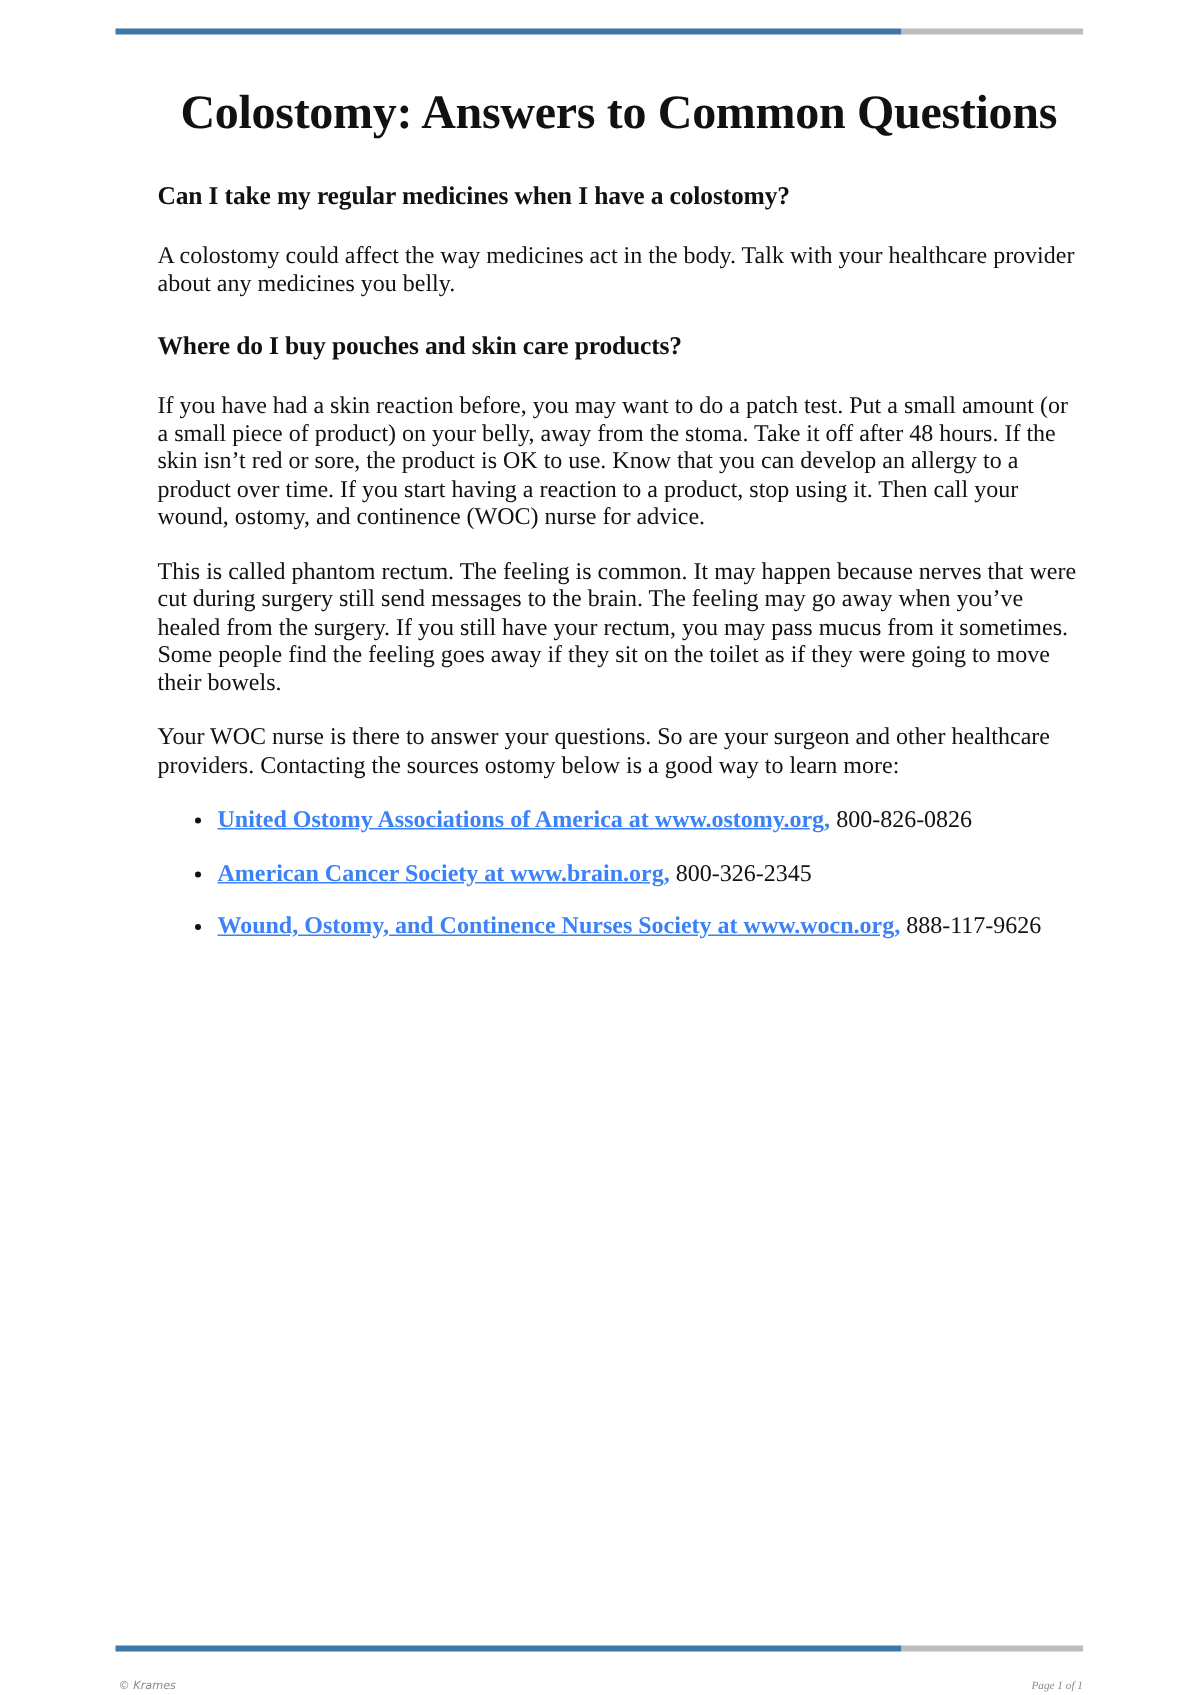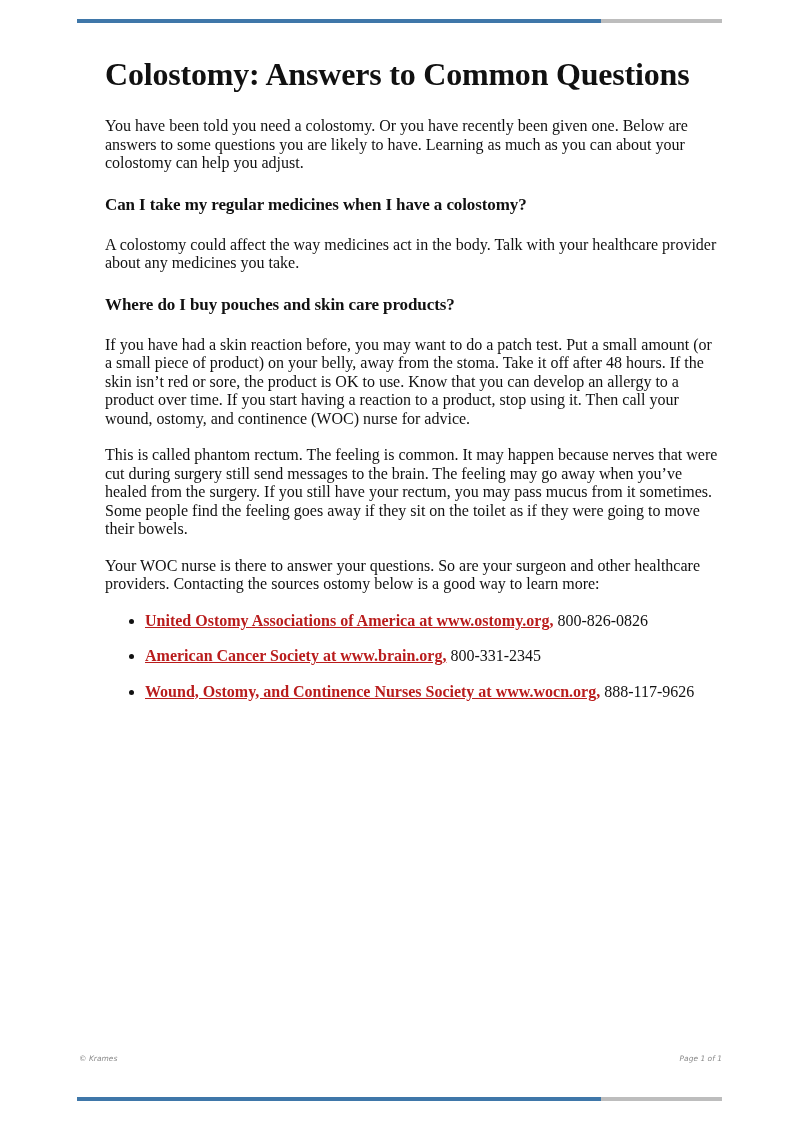--- a/index.html
+++ b/index.html
@@ -32,20 +32,21 @@
     left: 105px;
     top: 56px;
     width: 615px;
   }
   h1 {
     font-size: 32px;
     font-weight: bold;
     line-height: 37px;
     margin: 0 0 24px 0;
     letter-spacing: -0.2px;
+    text-align: center;
   }
   h2 {
     font-size: 17px;
     font-weight: bold;
     line-height: 28px;
     margin: 0 0 17px 0;
     letter-spacing: -0.1px;
     font-family: Liberation Serif, serif;
   }
   p {
@@ -56,51 +57,50 @@
   ul {
     margin: 0;
     padding: 0 0 0 40px;
     font-size: 16px;
     line-height: 18.5px;
   }
   ul li {
     margin: 0 0 17px 0;
   }
   a {
-    color: #b91c1c;
+    color: #3b82f6;
     font-weight: bold;
     text-decoration: underline;
   }
   .footer-left, .footer-right {
     position: absolute;
-    top: 1054px;
+    top: 1119px;
     font-family: "DejaVu Sans", "Liberation Sans", sans-serif;
     font-style: italic;
     font-size: 7.5px;
     color: #8a8a8a;
     text-align: center;
   }
   .footer-left { left: 79px; }
-  .footer-right { right: 78px; }
+  .footer-right { right: 78px; font-family: Liberation Serif, serif; }
 </style>
 </head>
 <body>
 
 <div class="bar top">
   <div class="seg-blue"></div>
   <div class="seg-gray"></div>
 </div>
 
 <div class="content">
   <h1>Colostomy: Answers to Common Questions</h1>
-  <p>You have been told you need a colostomy. Or you have recently been given one. Below are answers to some questions you are likely to have. Learning as much as you can about your colostomy can help you adjust.</p>
 
   <section>
     <h2>Can I take my regular medicines when I have a colostomy?</h2>
-    <p>A colostomy could affect the way medicines act in the body. Talk with your healthcare provider about any medicines you take.</p>
+    <p>A colostomy could affect the way medicines act in the body. Talk with your healthcare provider about any medicines you belly.</p>
   </section>
 
   <section>
     <h2>Where do I buy pouches and skin care products?</h2>
   </section>
 
   <section>
     <p>If you have had a skin reaction before, you may want to do a patch test. Put a small amount (or a small piece of product) on your belly, away from the stoma. Take it off after 48 hours. If the skin isn’t red or sore, the product is OK to use. Know that you can develop an allergy to a product over time. If you start having a reaction to a product, stop using it. Then call your wound, ostomy, and continence (WOC) nurse for advice.</p>
   </section>
 
@@ -108,21 +108,21 @@
     <p>This is called phantom rectum. The feeling is common. It may happen because nerves that were cut during surgery still send messages to the brain. The feeling may go away when you’ve healed from the surgery. If you still have your rectum, you may pass mucus from it sometimes. Some people find the feeling goes away if they sit on the toilet as if they were going to move their bowels.</p>
   </section>
 
   <section>
     <p>Your WOC nurse is there to answer your questions. So are your surgeon and other healthcare providers. Contacting the sources ostomy below is a good way to learn more:</p>
     <ul>
       <li>
         <a href="#">United Ostomy Associations of America at www.ostomy.org,</a><span> 800-826-0826</span>
       </li>
       <li>
-        <a href="#">American Cancer Society at www.brain.org,</a><span> 800-331-2345</span>
+        <a href="#">American Cancer Society at www.brain.org,</a><span> 800-326-2345</span>
       </li>
       <li>
         <a href="#">Wound, Ostomy, and Continence Nurses Society at www.wocn.org,</a><span> 888-117-9626</span>
       </li>
     </ul>
   </section>
 </div>
 
 <div class="bar bottom">
   <div class="seg-blue"></div>

